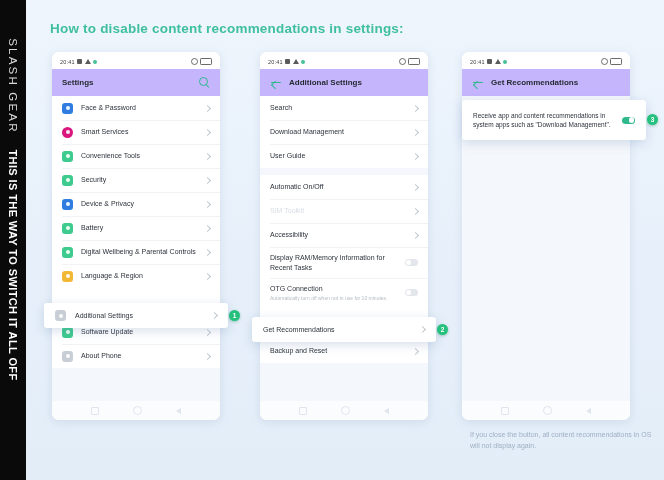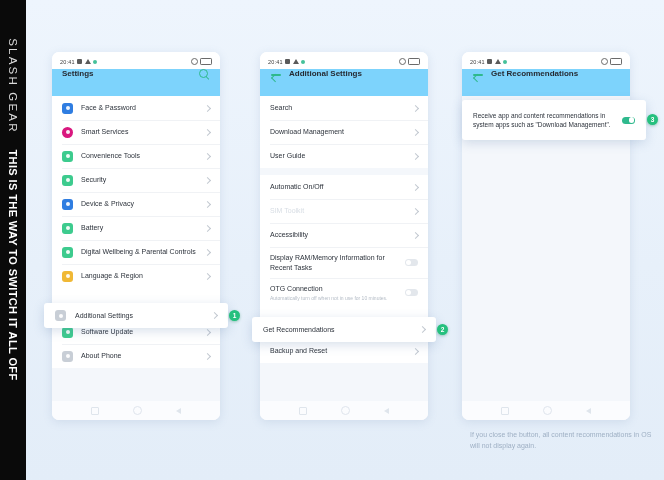--- a/index.html
+++ b/index.html
@@ -109,22 +109,23 @@
   .sb-tri { width: 0; height: 0; border-left: 3px solid transparent; border-right: 3px solid transparent; border-bottom: 5px solid #5a5a5a; }
   .sb-batt {
     width: 10px; height: 5px; border: 0.7px solid #6a6a6a; border-radius: 1.2px;
     font-size: 3.4px; color: #6a6a6a; text-align: center; line-height: 5px;
   }
   .sb-circ { width: 5px; height: 5px; border: 0.7px solid #6a6a6a; border-radius: 50%; }
 
   .appbar {
     height: 27px;
     display: flex;
+    align-items: center;
     padding: 0 10px;
-    background: #7dd3fc;
+    background: #c4b5fd;
   }
   .appbar-title {
     font-size: 8px;
     font-weight: bold;
     color: #262b33;
   }
   .appbar .search-ic {
     margin-left: auto;
     width: 11px; height: 11px;
     position: relative;
@@ -302,20 +303,21 @@
 
   <div class="rail">
     <div class="rail-brand">
       <span>SLASH GEAR</span>
     </div>
     <div class="rail-tag">
       <span>THIS IS THE WAY TO SWITCH IT ALL OFF</span>
     </div>
   </div>
 
+  <div class="heading">How to disable content recommendations in settings:</div>
 
   <div class="phone" id="phone1">
     <div class="statusbar">
       <div class="sb-left">
         <span class="sb-time">20:41</span>
         <span class="sb-ic sb-sq"></span>
         <span class="sb-ic sb-tri"></span>
         <span class="sb-ic sb-dot"></span>
       </div>
       <div class="sb-right">

